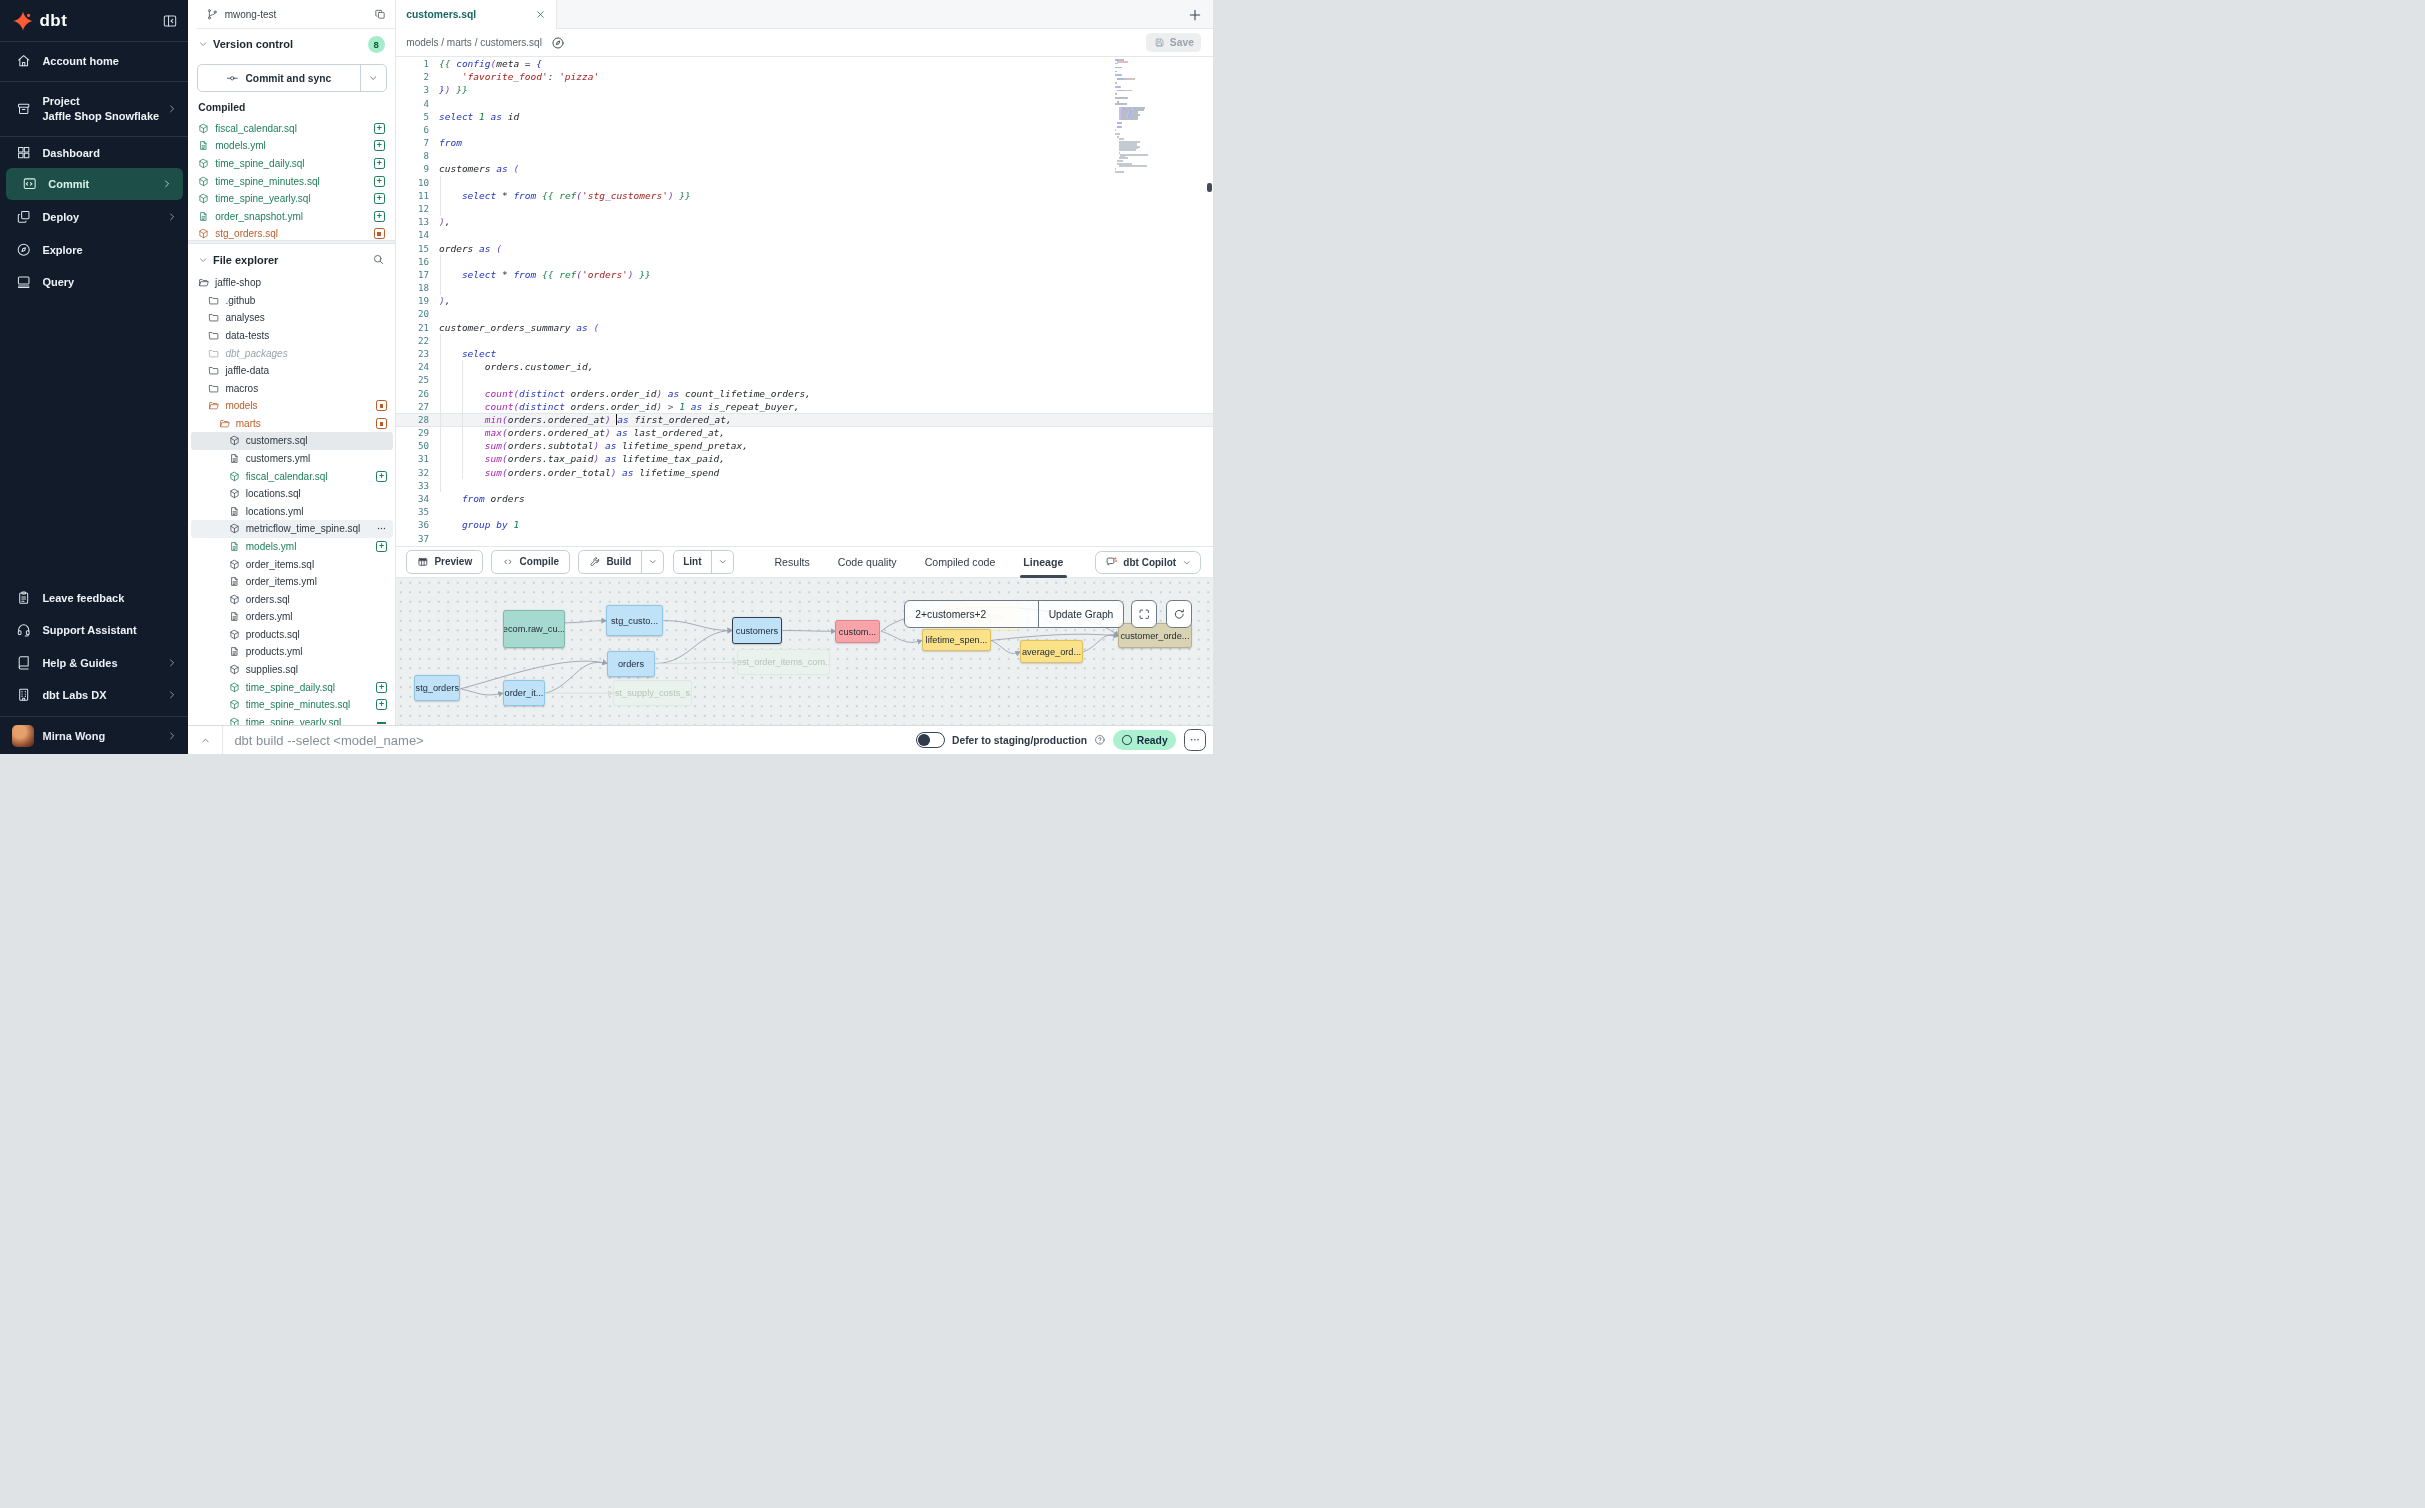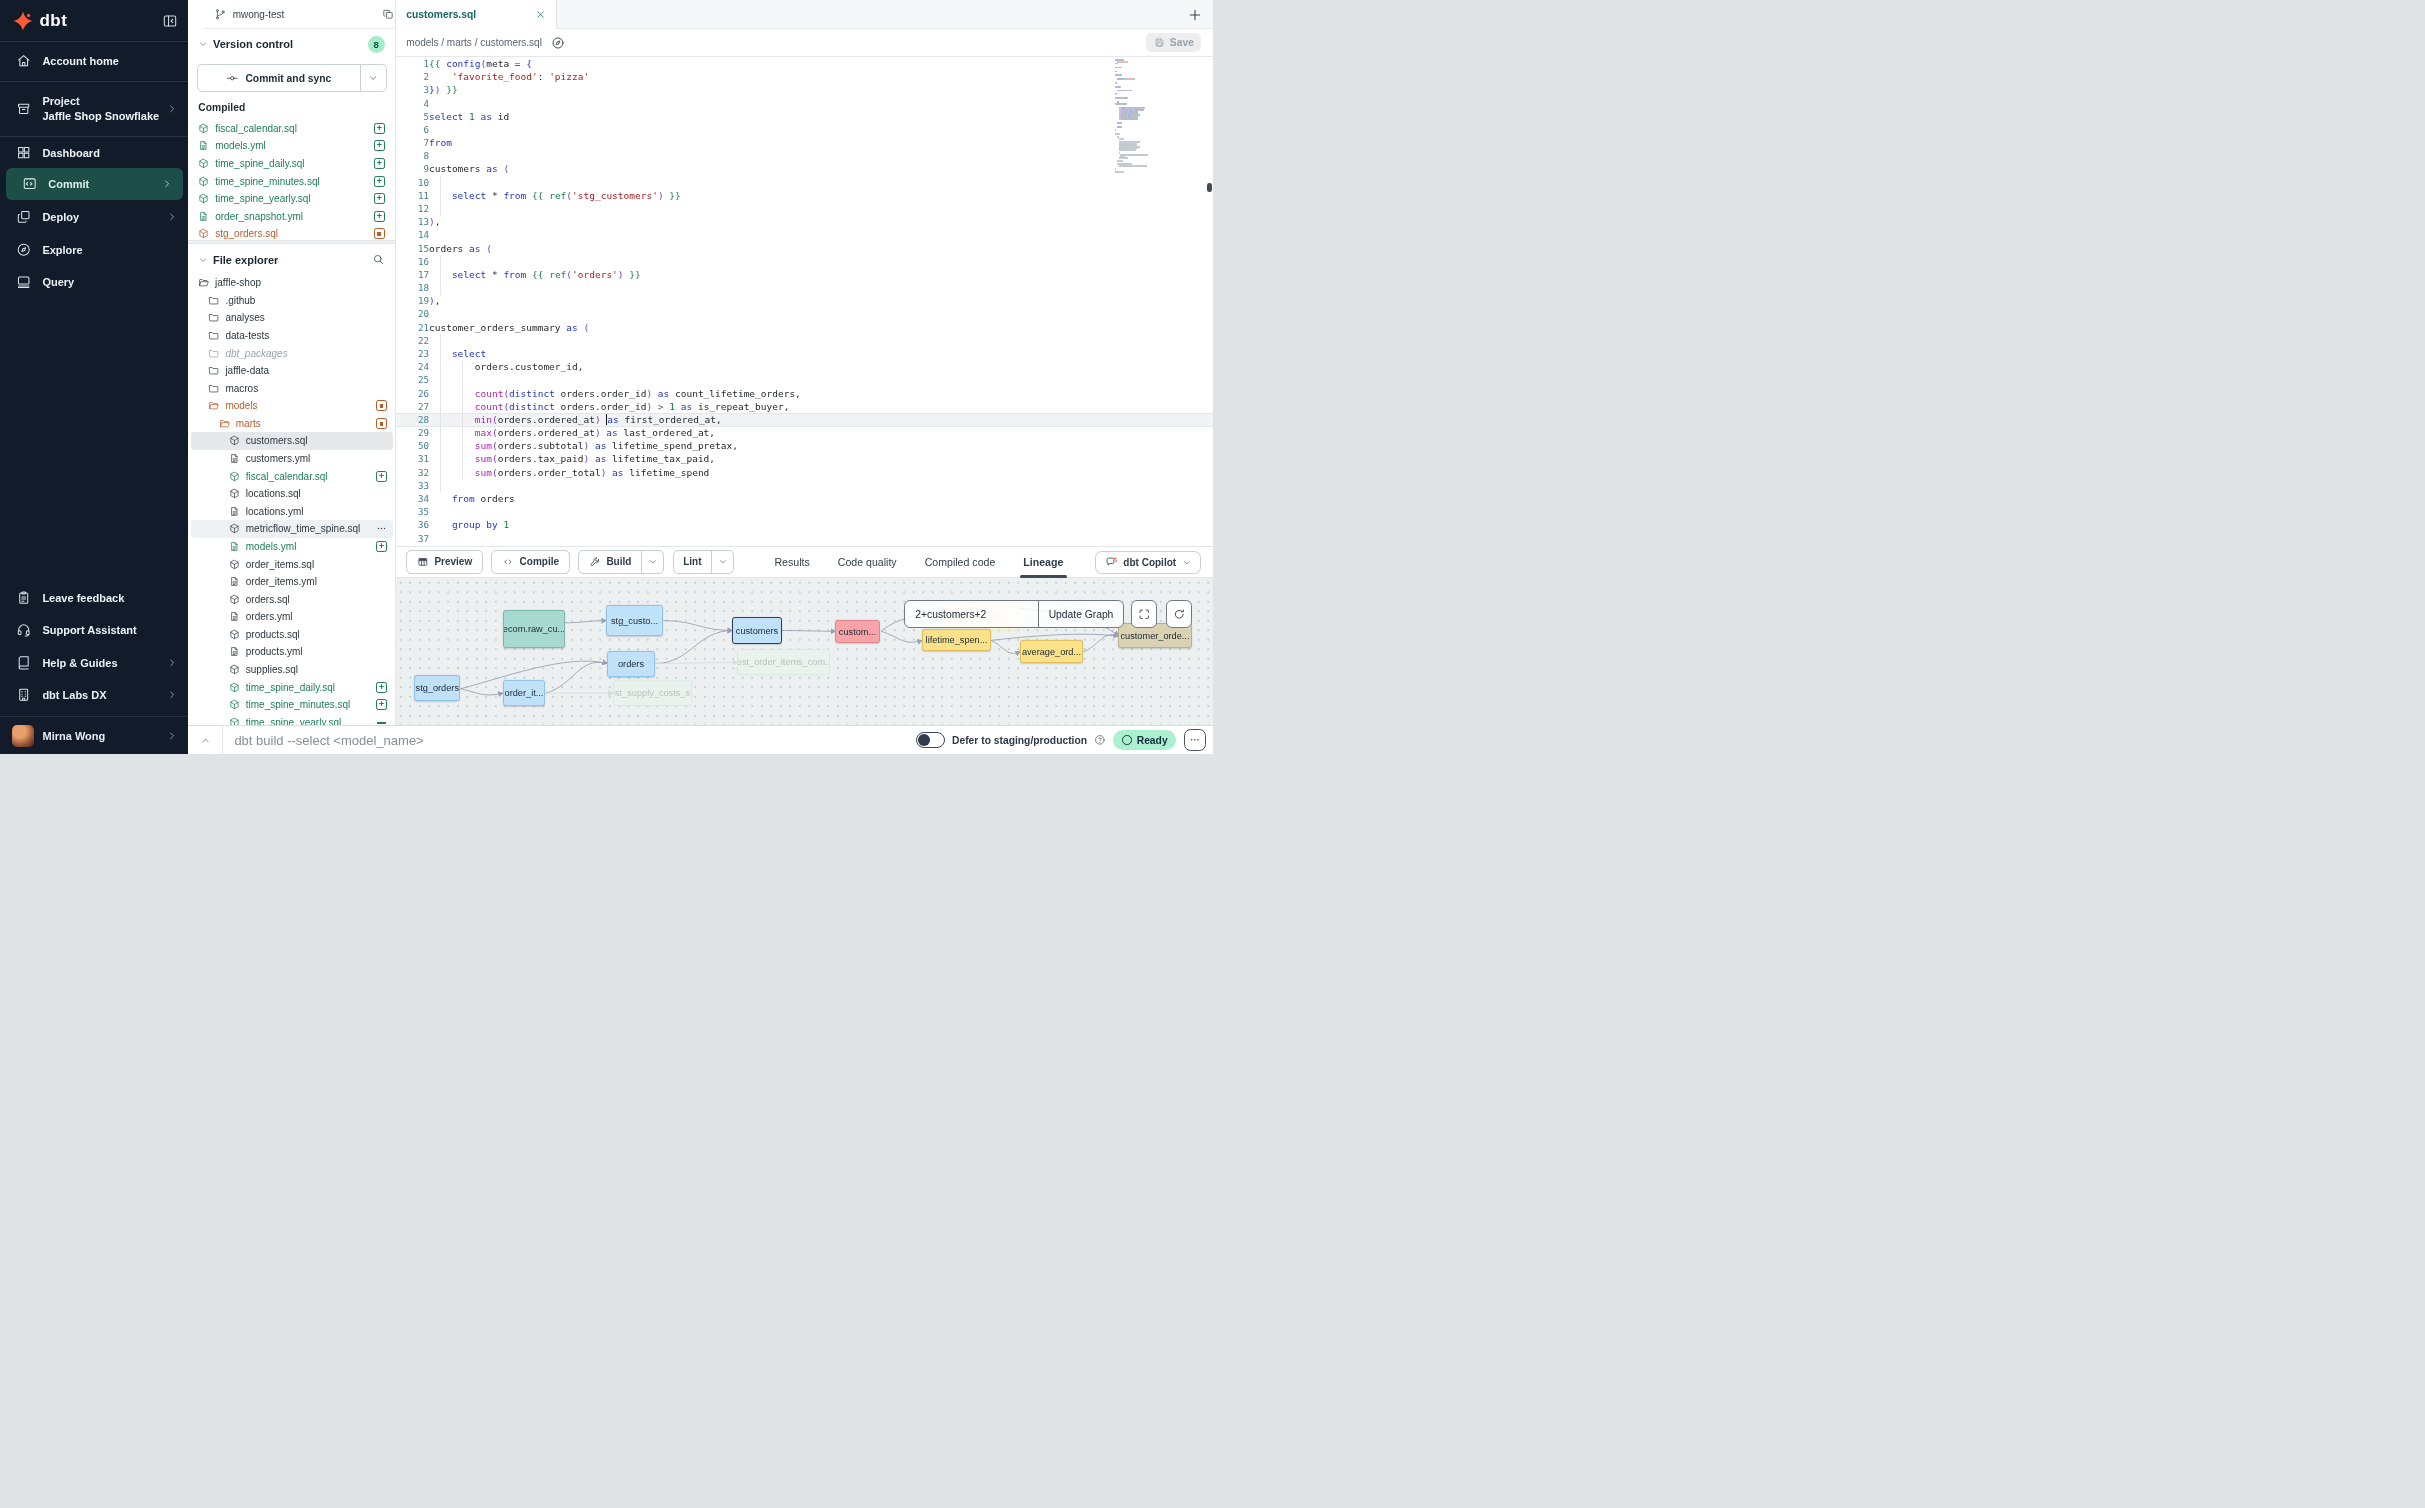--- a/index.html
+++ b/index.html
@@ -23,21 +23,21 @@
   .nav-chev{margin-left:auto;width:11.7px;height:11.7px;color:#aeb9c4;}
   .nav-item.active{left:5.9px;width:177px;border-radius:5.9px;background:#1d4f48;}
   .nav-item.active .nav-label,.nav-item.active .nav-ic,.nav-item.active .nav-chev{color:#d9f2ea;}
   #user-row{position:absolute;left:0;top:718px;width:188px;height:36px;display:flex;align-items:center;padding:0 10.3px 0 11.7px;cursor:pointer;}
   #avatar{width:22px;height:22px;border-radius:5.1px;margin-right:8.8px;flex:none;
           background:radial-gradient(circle at 35% 30%,#e8a06a 0 30%,#8a4a2e 70%,#4a2417);}
   #user-name{font-size:11px;font-weight:600;}
 
   
   #panel-mid{position:absolute;left:188px;top:0;width:208px;height:725px;background:#fff;border-right:0.7px solid #e3e6ea;}
-  #branch-row{position:absolute;left:16px;top:0;width:100%;height:29px;border-bottom:0.7px solid #e8ebee;display:flex;align-items:center;padding:0 10.3px;color:#3a4550;}
+  #branch-row{position:absolute;left:8px;top:0;width:100%;height:29px;border-bottom:0.7px solid #e8ebee;display:flex;align-items:center;padding:0 10.3px;color:#3a4550;}
   #branch-row .ic{width:12.5px;height:12.5px;margin-right:5.9px;color:#4a5560;}
   #branch-name{font-size:10px;}
   #copy-btn{margin-left:auto;width:13px;height:13px;color:#4a5560;cursor:pointer;}
   .sec-head{display:flex;align-items:center;padding:0 10.3px;height:17.6px;}
   .sec-chev{width:10.3px;height:10.3px;color:#5a646e;margin-right:4.4px;}
   .sec-title{font-size:11px;font-weight:bold;color:#1d2730;}
   #vc-section{position:absolute;left:0;top:29px;width:100%;height:211px;overflow:hidden;}
   #vc-section .sec-head{margin-top:6.6px;}
   #vc-badge{margin-left:auto;min-width:17px;height:17px;border-radius:8.8px;background:#a5edca;color:#0d5c3f;
             font-size:9.5px;font-weight:bold;display:flex;align-items:center;justify-content:center;}
@@ -88,21 +88,21 @@
   #crumb-explore{width:14px;height:14px;color:#39444f;margin-left:8.8px;}
   #save-btn{position:absolute;right:11.7px;top:4.4px;width:55px;height:19px;background:#eceeef;border-radius:5.1px;
             display:flex;align-items:center;justify-content:center;gap:5.1px;color:#9aa3ad;font-size:10.3px;font-weight:600;}
   #save-btn .ic{width:11px;height:11px;}
   #code-area{position:absolute;left:0;top:57px;width:817px;height:488px;overflow:hidden;
              font-family:"DejaVu Sans Mono",monospace;font-size:9.5px;}
   #cur-line{position:absolute;left:0;top:356px;width:100%;height:14px;background:#f1f3f5;border-top:0.7px solid #e4e7ea;border-bottom:0.7px solid #e4e7ea;}
   .guide{position:absolute;width:0.7px;background:#e3e6e9;}
   .cl{position:absolute;left:0;height:13px;line-height:13px;white-space:pre;}
   .ln{position:absolute;left:0;width:33px;text-align:right;color:#45808f;font-size:9.2px;}
-  .ct{position:absolute;left:33px;}
+  .ct{position:absolute;left:43px;font-style:italic;}
   .tk-kw{color:#2336c4}.tk-fn{color:#b01fb4}.tk-s{color:#a82121}.tk-n{color:#0f7b43}
   .tk-j{color:#1f8049}.tk-pt{color:#7b3fbf}.tk-b{color:#2336c4}.tk-op{color:#5a6570}.tk-t{color:#24292e}
   .caret{display:inline-block;width:0;height:10.3px;border-left:1.2px solid #111;vertical-align:-1.5px;}
   #minimap{position:absolute;left:719px;top:2.2px;width:47px;}
   .mm-row{position:absolute;left:0;height:1.5px;white-space:nowrap;font-size:0;}
   .mm-row i{display:inline-block;height:1.5px;}
   #ed-scroll{position:absolute;right:0.7px;top:126px;width:5.1px;height:8.8px;border-radius:2.2px;background:#414c57;}
 
   
   #bottom-panel{position:absolute;left:396px;top:546px;width:817px;height:179px;background:#fff;border-top:0.7px solid #e3e6ea;}

